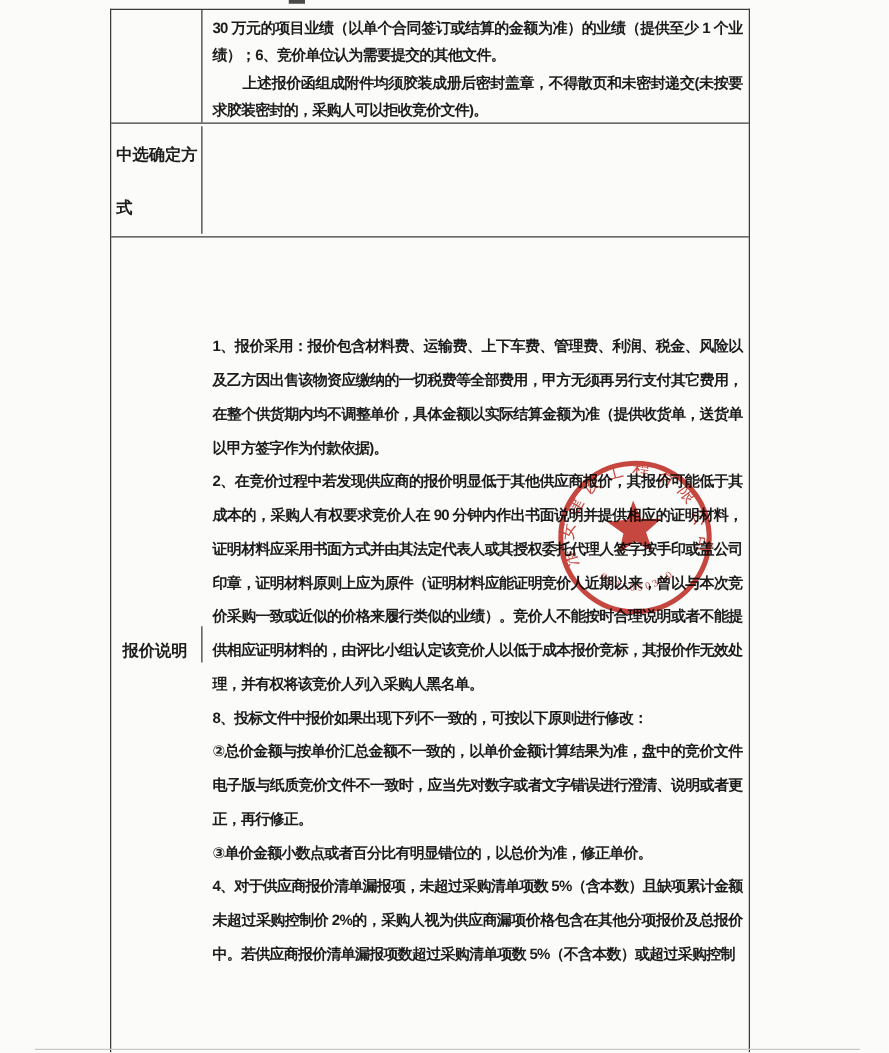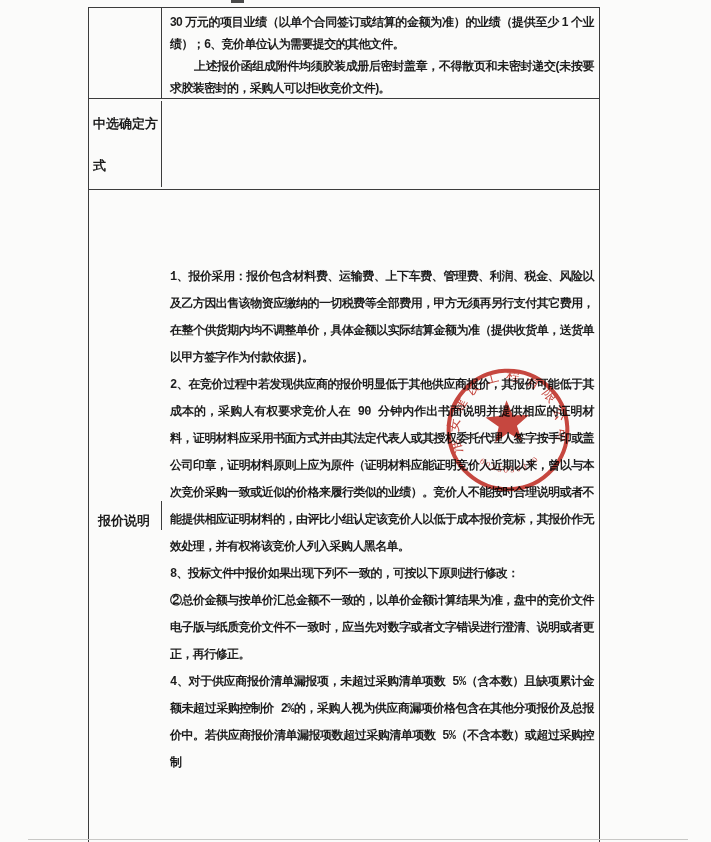--- a/index.html
+++ b/index.html
@@ -38,21 +38,21 @@
   .row1 .bodycell{padding-top:3px;}
   .row1 .bodycell p{line-height:22px;}
 
   .row2{height:91px;align-items:center;}
   .row2 .hdr{padding-top:2px;line-height:42px;}
   .row2 .bodycell{padding-top:4px;}
   .row2 .bodycell p{line-height:22px;}
 
   .row3{height:652px;align-items:center;}
   .row3 .hdr{padding-top:11px;padding-left:9px;}
-  .row3 .bodycell{padding-top:9px;font-family:Liberation Mono, monospace;}
+  .row3 .bodycell{padding-top:9px;}
   .row3 .bodycell p{line-height:27px;}
 
   
   .seal{
     position:absolute;left:441px;top:363px;width:134px;height:134px;
     mix-blend-mode:multiply;opacity:.9;transform:rotate(-3deg);
     pointer-events:none;
   }
   .seal text{font-family:"DejaVu Serif","Liberation Serif",serif;}
 </style>
@@ -77,20 +77,21 @@
       <div class="hdr">中选确定方式</div>
     </div>
 
     <div class="row row3">
       <div class="hdr">报价说明</div>
       <div class="bodycell">
           <p>1、报价采用：报价包含材料费、运输费、上下车费、管理费、利润、税金、风险以及乙方因出售该物资应缴纳的一切税费等全部费用，甲方无须再另行支付其它费用，在整个供货期内均不调整单价，具体金额以实际结算金额为准（提供收货单，送货单以甲方签字作为付款依据)。</p>
           <p>2、在竞价过程中若发现供应商的报价明显低于其他供应商报价，其报价可能低于其成本的，采购人有权要求竞价人在 90 分钟内作出书面说明并提供相应的证明材料，证明材料应采用书面方式并由其法定代表人或其授权委托代理人签字按手印或盖公司印章，证明材料原则上应为原件（证明材料应能证明竞价人近期以来，曾以与本次竞价采购一致或近似的价格来履行类似的业绩）。竞价人不能按时合理说明或者不能提供相应证明材料的，由评比小组认定该竞价人以低于成本报价竞标，其报价作无效处理，并有权将该竞价人列入采购人黑名单。</p>
           <p>8、投标文件中报价如果出现下列不一致的，可按以下原则进行修改：</p>
           <p>②总价金额与按单价汇总金额不一致的，以单价金额计算结果为准，盘中的竞价文件电子版与纸质竞价文件不一致时，应当先对数字或者文字错误进行澄清、说明或者更正，再行修正。</p>
+          <p>③单价金额小数点或者百分比有明显错位的，以总价为准，修正单价。</p>
           <p>4、对于供应商报价清单漏报项，未超过采购清单项数 5%（含本数）且缺项累计金额未超过采购控制价 2%的，采购人视为供应商漏项价格包含在其他分项报价及总报价中。若供应商报价清单漏报项数超过采购清单项数 5%（不含本数）或超过采购控制</p>
         </div>
     </div>
 
   </div>
 
   <svg class="seal" viewBox="0 0 140 140" aria-hidden="true">
     <circle cx="70" cy="70" r="62" fill="none" stroke-width="4.2" stroke="#c3342b"></circle>
     <polygon points="70,39 75.9,54.9 92.8,55.6 79.5,66.1 84.1,82.4 70,73 55.9,82.4 60.5,66.1 47.2,55.6 64.1,54.9" fill="#c3342b"></polygon>
     <defs>

